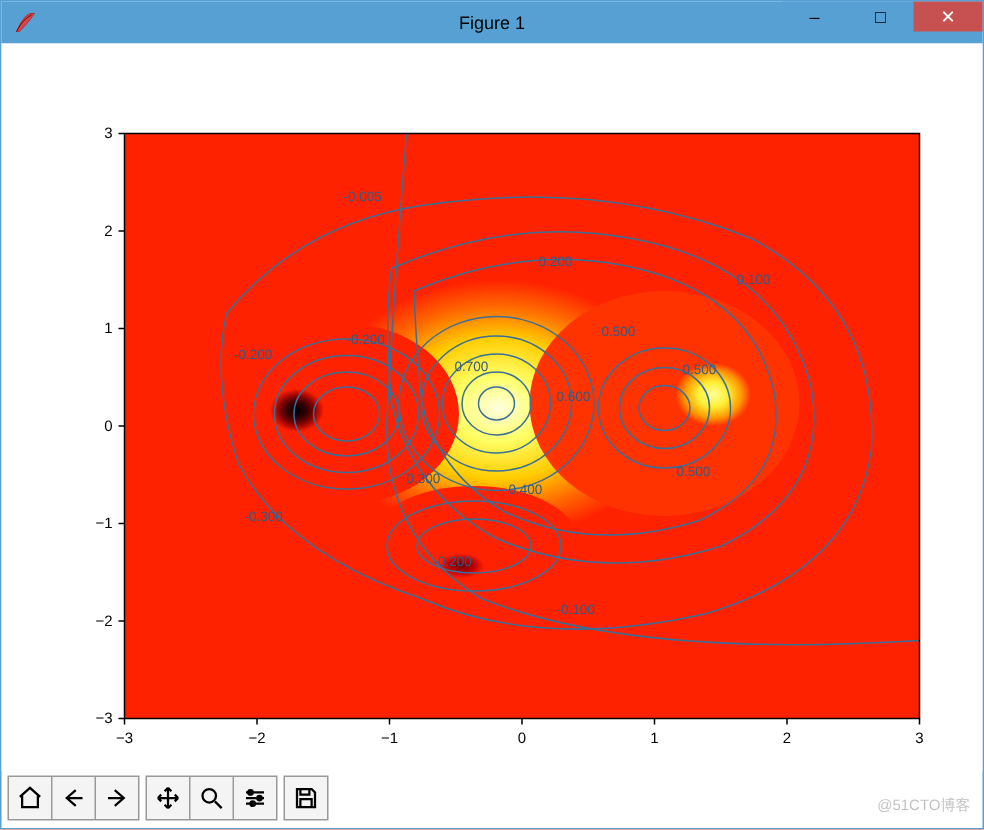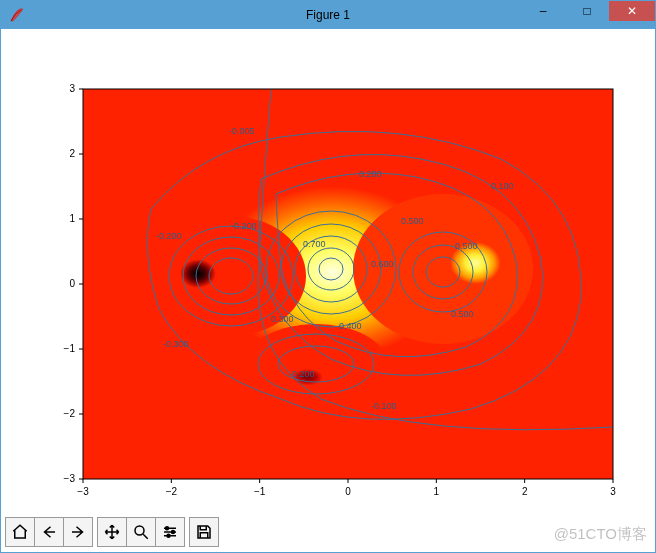--- a/index.html
+++ b/index.html
@@ -10,21 +10,21 @@
   .win-controls { position:absolute; right:0; top:0; display:flex; }
   .win-btn { width:44px; height:20px; display:flex; align-items:center; justify-content:center; font-size:12px; color:#000; background:#56a0d3; cursor:pointer; }
   .win-btn.close { background:#c75050; color:#fff; width:46px; }
   .canvas-area { position:absolute; top:28px; left:0; right:0; bottom:38px; background:#fff; }
   .plot-svg { width:100%; height:100%; display:block; }
   .toolbar { position:absolute; left:4px; bottom:4px; height:32px; display:flex; gap:0; align-items:center; }
   .tb-group { display:flex; border:1px solid #999; margin-right:4px; }
   .tb-btn { width:28px; height:28px; display:flex; align-items:center; justify-content:center; background:#f4f4f4; cursor:pointer; }
   .tb-btn + .tb-btn { border-left:1px solid #999; }
   .tb-btn svg { width:18px; height:18px; }
-  .watermark { position:absolute; right:8px; bottom:8px; font-size:15px; color:rgba(0,0,0,0.25); pointer-events:none; }
+  .watermark { position:absolute; right:8px; bottom:8px; font-size:10px; color:rgba(0,0,0,0.25); pointer-events:none; }
   .tick-label { font-size:10px; fill:#000; font-family:sans-serif; }
   .contour-label { font-size:9px; fill:#2d5b88; font-family:sans-serif; }
 </style>
 </head>
 <body>
 
 <div class="window">
 
   <div class="titlebar">
     <span class="tk-icon">

